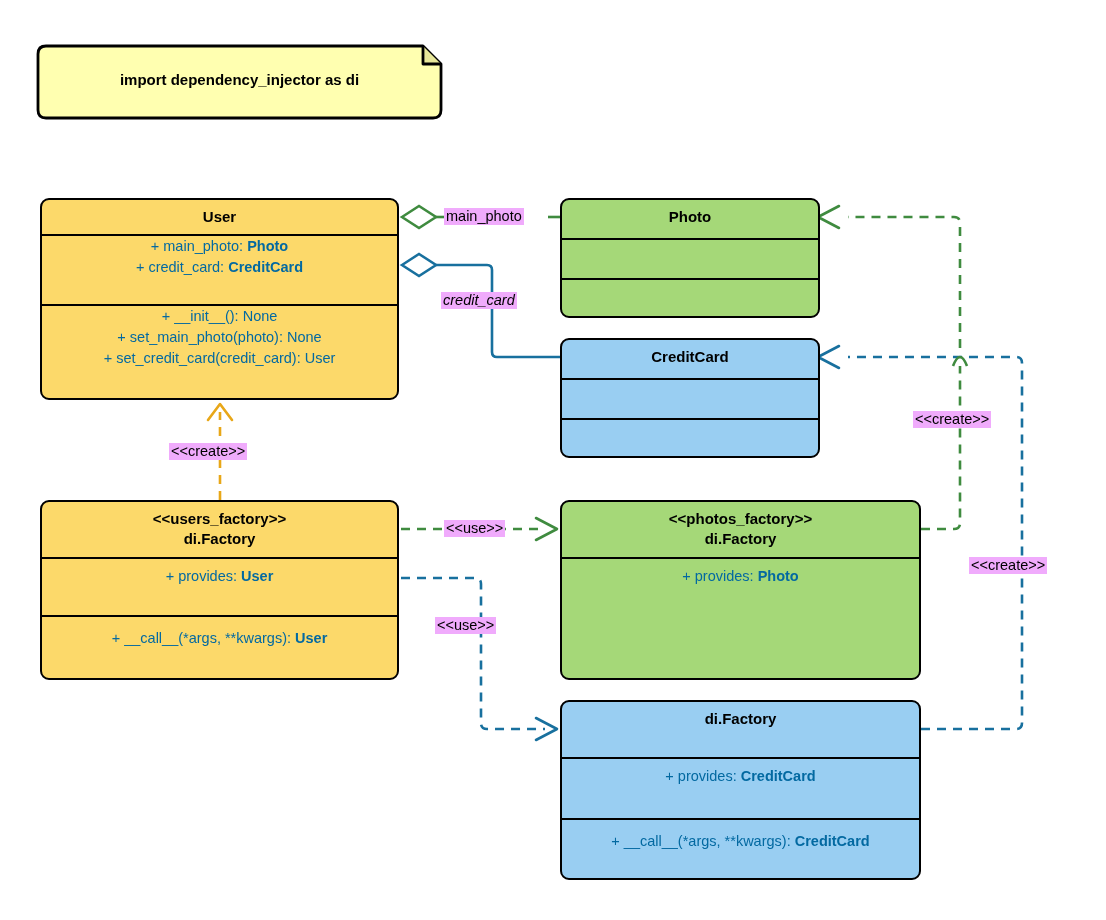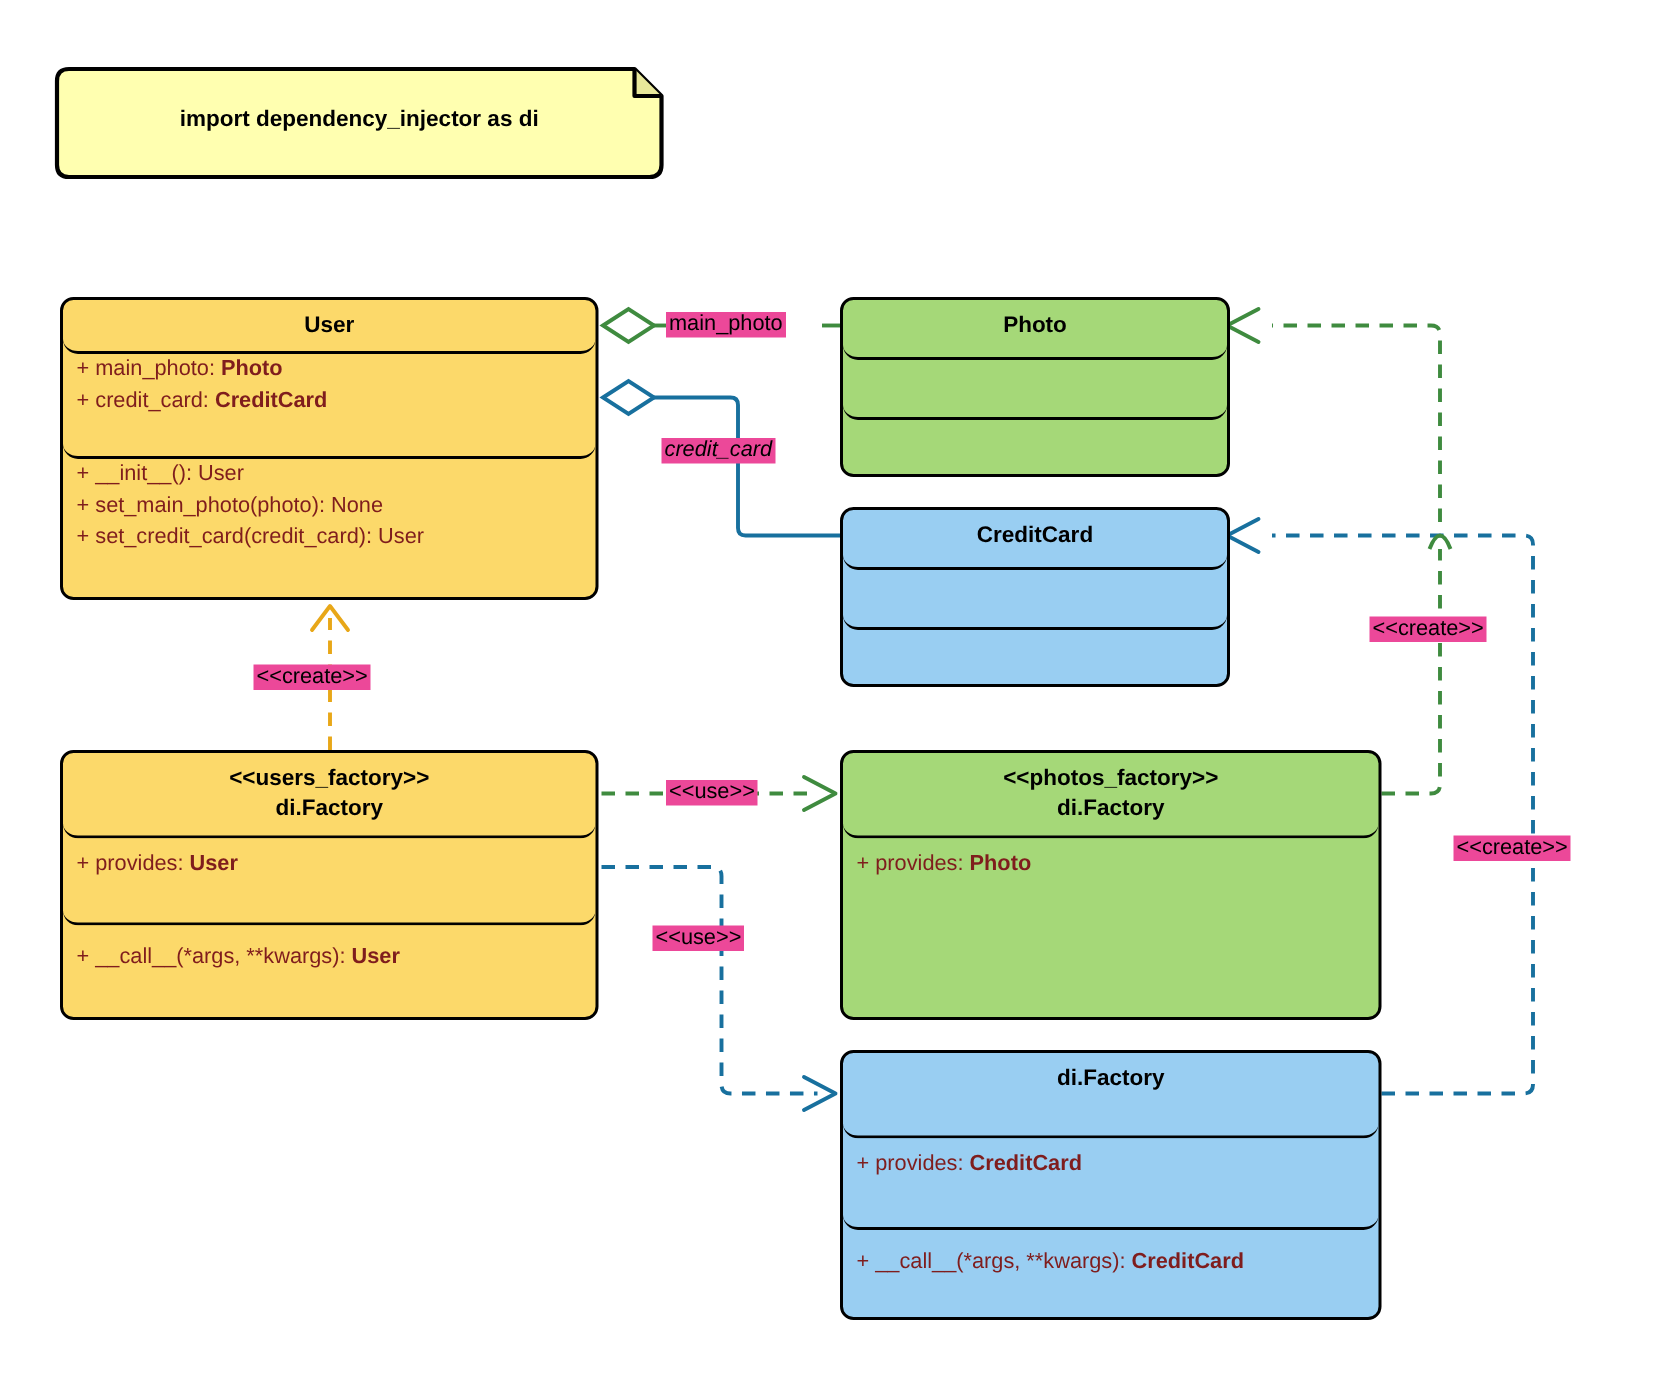--- a/index.html
+++ b/index.html
@@ -33,21 +33,20 @@
     box-sizing: border-box;
     border: 2.5px solid #000000;
     border-radius: 9px;
     overflow: hidden;
     background: #ffffff;
   }
   .uml-compartment {
     box-sizing: border-box;
     border-bottom: 2.5px solid #000000;
     padding: 0 9px;
-    border-radius: 10px;
   }
   .uml-compartment:last-child {
     border-bottom: none;
   }
   .cmp-title {
     text-align: center;
     font-weight: bold;
     font-size: 15px;
     color: #000000;
     line-height: 20px;
@@ -55,23 +54,24 @@
     padding-bottom: 7px;
   }
   .cmp-title .stereo {
     display: block;
   }
   .cmp-title .cname {
     display: block;
   }
   .member {
     font-size: 14.5px;
-    color: #7f1d1d;
+    color: #0369a1;
     line-height: 21px;
     white-space: nowrap;
+    text-align: center;
   }
   .member b {
     font-weight: bold;
   }
   .fill-yellow { background: #fcd96a; }
   .fill-green  { background: #a5d878; }
   .fill-blue   { background: #99cef2; }
 
   
   .uml-note {
@@ -92,21 +92,21 @@
     text-align: center;
     padding-bottom: 6px;
     box-sizing: border-box;
   }
 
   
   .edge-label {
     position: absolute;
     font-size: 14.5px;
     color: #000000;
-    background: #ec4899;
+    background: #f0abfc;
     white-space: nowrap;
     line-height: 17px;
     padding: 0 2px;
   }
 </style>
 </head>
 <body>
 
 <div id="canvas">
 
@@ -170,21 +170,21 @@
     <div class="uml-compartment" style="height:70px;">
       <div class="member">
         <span>+ </span><span>main_photo: </span><b>Photo</b>
       </div>
       <div class="member">
         <span>+ </span><span>credit_card: </span><b>CreditCard</b>
       </div>
     </div>
     <div class="uml-compartment">
       <div class="member">
-        <span>+ </span><span>__init__(): User</span>
+        <span>+ </span><span>__init__(): None</span>
       </div>
       <div class="member">
         <span>+ </span><span>set_main_photo(photo): None</span>
       </div>
       <div class="member">
         <span>+ </span><span>set_credit_card(credit_card): User</span>
       </div>
     </div>
   </div>
 

